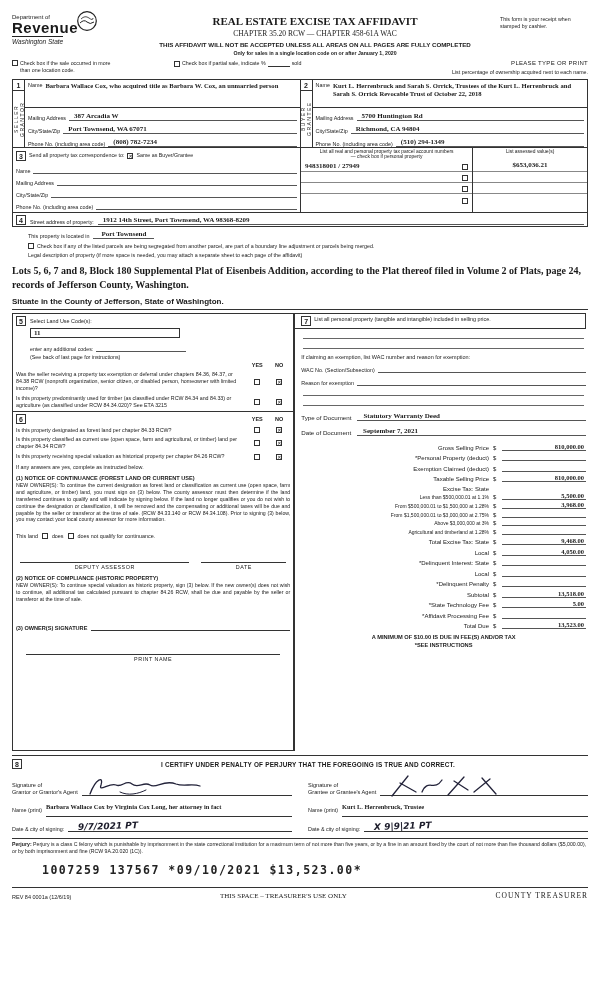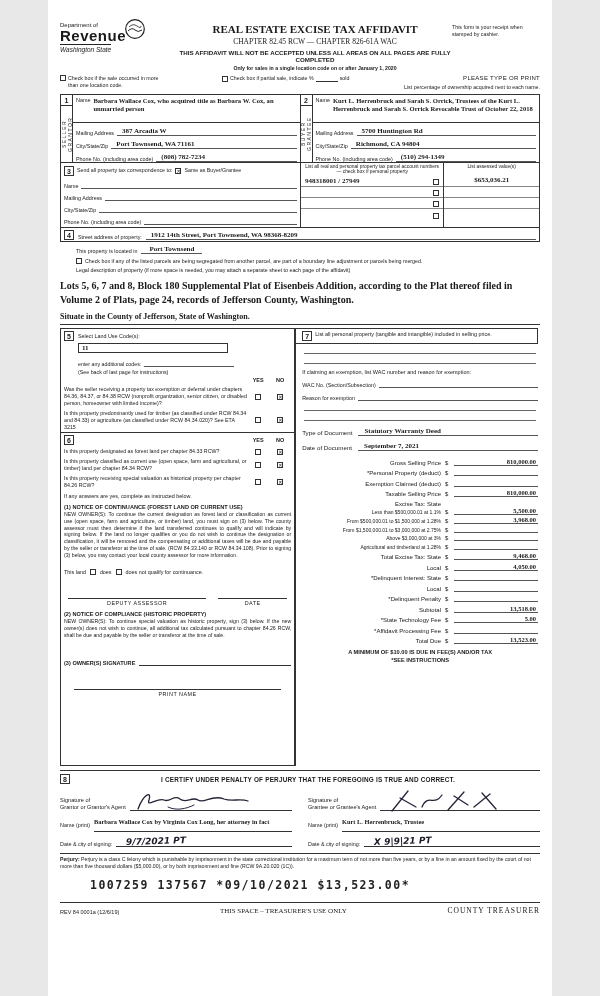--- a/index.html
+++ b/index.html
@@ -1,18 +1,18 @@
 <!DOCTYPE html>
 <html><head>
 <meta charset="utf-8">
 <style>
 *{margin:0;padding:0;box-sizing:border-box}
 body{background:#e8e8e8}
-.page{position:relative;width:504px;height:996px;margin:0 auto;background:#fff;color:#1a1a1a;
-  font-family:"Liberation Sans",sans-serif;font-size:6px;padding:20px 12px 6px;overflow:hidden}
+.page{position:relative;width:600px;height:996px;margin:0 auto;background:#fff;color:#1a1a1a;
+  font-family:"Liberation Sans",sans-serif;font-size:6px;padding:12px 12px 6px;overflow:hidden}
 .tiny{font-size:5.3px;line-height:1.25}
 .flabel{font-size:5.4px;white-space:nowrap;color:#222}
 .val{font-family:"Liberation Serif",serif;font-weight:bold;font-size:7px}
 .cbx{display:inline-block;width:6px;height:6px;border:1px solid #333;font-size:5px;line-height:5px;
   text-align:center;vertical-align:-1px;font-family:"DejaVu Sans",sans-serif;flex:0 0 auto;overflow:hidden}
 
 .hdr{display:flex;align-items:flex-start}
 .logo{width:118px;position:relative;padding-top:2px}
 .logo-dept{font-size:6px}
 .logo-name{font-size:15px;font-weight:bold;letter-spacing:.5px;line-height:1.05}
@@ -58,21 +58,21 @@
 .s3-right{flex:1;border-left:1px solid #333;display:flex;flex-direction:column}
 .assessed-row{height:11px;border-bottom:1px solid #888;text-align:center}
 .assessed-row.last{border-bottom:none}
 
 .sec4box{border:1px solid #333;border-top:none;display:flex;align-items:flex-end;gap:4px;padding:1px 3px;height:14px}
 .located{display:flex;align-items:flex-end;gap:4px;margin-top:3px;padding-left:16px}
 .located-val{border-bottom:1px solid #555;padding:0 8px}
 .segrow{display:flex;gap:3px;margin-top:4px;padding-left:16px;align-items:center}
 .legallabel{margin-top:3px;padding-left:16px;font-size:5.3px}
 .legaltext{font-family:"Liberation Serif",serif;font-weight:bold;font-size:10px;margin-top:6px;line-height:1.4}
-.situate{font-family:Liberation Serif, serif;font-weight:bold;font-size:8px;margin-top:5px;border-bottom:1px solid #333;padding-bottom:3px}
+.situate{font-family:Liberation Sans, sans-serif;font-weight:bold;font-size:8px;margin-top:5px;border-bottom:1px solid #333;padding-bottom:3px}
 
 .cols{display:flex;margin-top:3px;min-height:438px;align-items:stretch}
 .col-l{width:49%;display:flex;flex-direction:column}
 .col-r{flex:1;border-left:1px solid #333;padding-left:6px;padding-right:2px}
 .box5,.box6{border:1px solid #333;padding:2px 3px}
 .box6{border-top:none;flex:1}
 .b5-head{display:flex;gap:4px;align-items:center}
 .codebox{border:1px solid #333;width:150px;height:10px;margin:2px 0 8px 14px;padding:0 3px;line-height:9px}
 .addl{margin:3px 0 0 14px;font-size:5.3px;display:flex;gap:3px;align-items:flex-end}
 .addl-line{display:inline-block;width:90px;border-bottom:1px solid #555;height:6px}
@@ -160,21 +160,21 @@
           <circle cx="11" cy="11" r="9.3" fill="none" stroke="#222" stroke-width="1.2"></circle>
           <path d="M4,13 Q8,9 11,12 T18,12" fill="none" stroke="#222" stroke-width="1"></path>
           <path d="M5,9 Q9,5 13,8 T17,8" fill="none" stroke="#222" stroke-width="0.8"></path>
         </svg>
       </span>
       <div class="logo-name">Revenue</div>
       <div class="logo-state">Washington State</div>
     </div>
     <div class="titleblock">
       <div class="title">REAL ESTATE EXCISE TAX AFFIDAVIT</div>
-      <div class="chapter">CHAPTER 82.45 RCW — CHAPTER 826-61A WAC</div>
+      <div class="chapter">CHAPTER 35.20 RCW — CHAPTER 458-61A WAC</div>
       <div class="warning">THIS AFFIDAVIT WILL NOT BE ACCEPTED UNLESS ALL AREAS ON ALL PAGES ARE FULLY COMPLETED</div>
       <div class="onlynote">Only for sales in a single location code on or after January 1, 2020</div>
     </div>
     <div class="receipt">This form is your receipt when stamped by cashier.</div>
   </div>
 
   <div class="toprow">
     <div class="tr-left">
       <span class="cbx"></span>
       <span class="tiny">Check box if the sale occurred in more than one location code.</span>
@@ -201,21 +201,21 @@
         <div class="namecell">
           <span class="flabel">Name</span>
           <span class="val">Barbara Wallace Cox, who acquired title as Barbara W. Cox, an unmarried person</span>
         </div>
         <div class="frow">
           <span class="flabel">Mailing Address</span>
           <span class="fval val">387 Arcadia W</span>
         </div>
         <div class="frow">
           <span class="flabel">City/State/Zip</span>
-          <span class="fval val">Port Townsend, WA 71161</span>
+          <span class="fval val">Port Townsend, WA 67071</span>
         </div>
         <div class="frow">
           <span class="flabel">Phone No. (including area code)</span>
           <span class="fval val">(808) 782-7234</span>
         </div>
       </div>
     </div>
     <div class="half rt">
       <div class="strip">
         <div class="numv">2</div>

